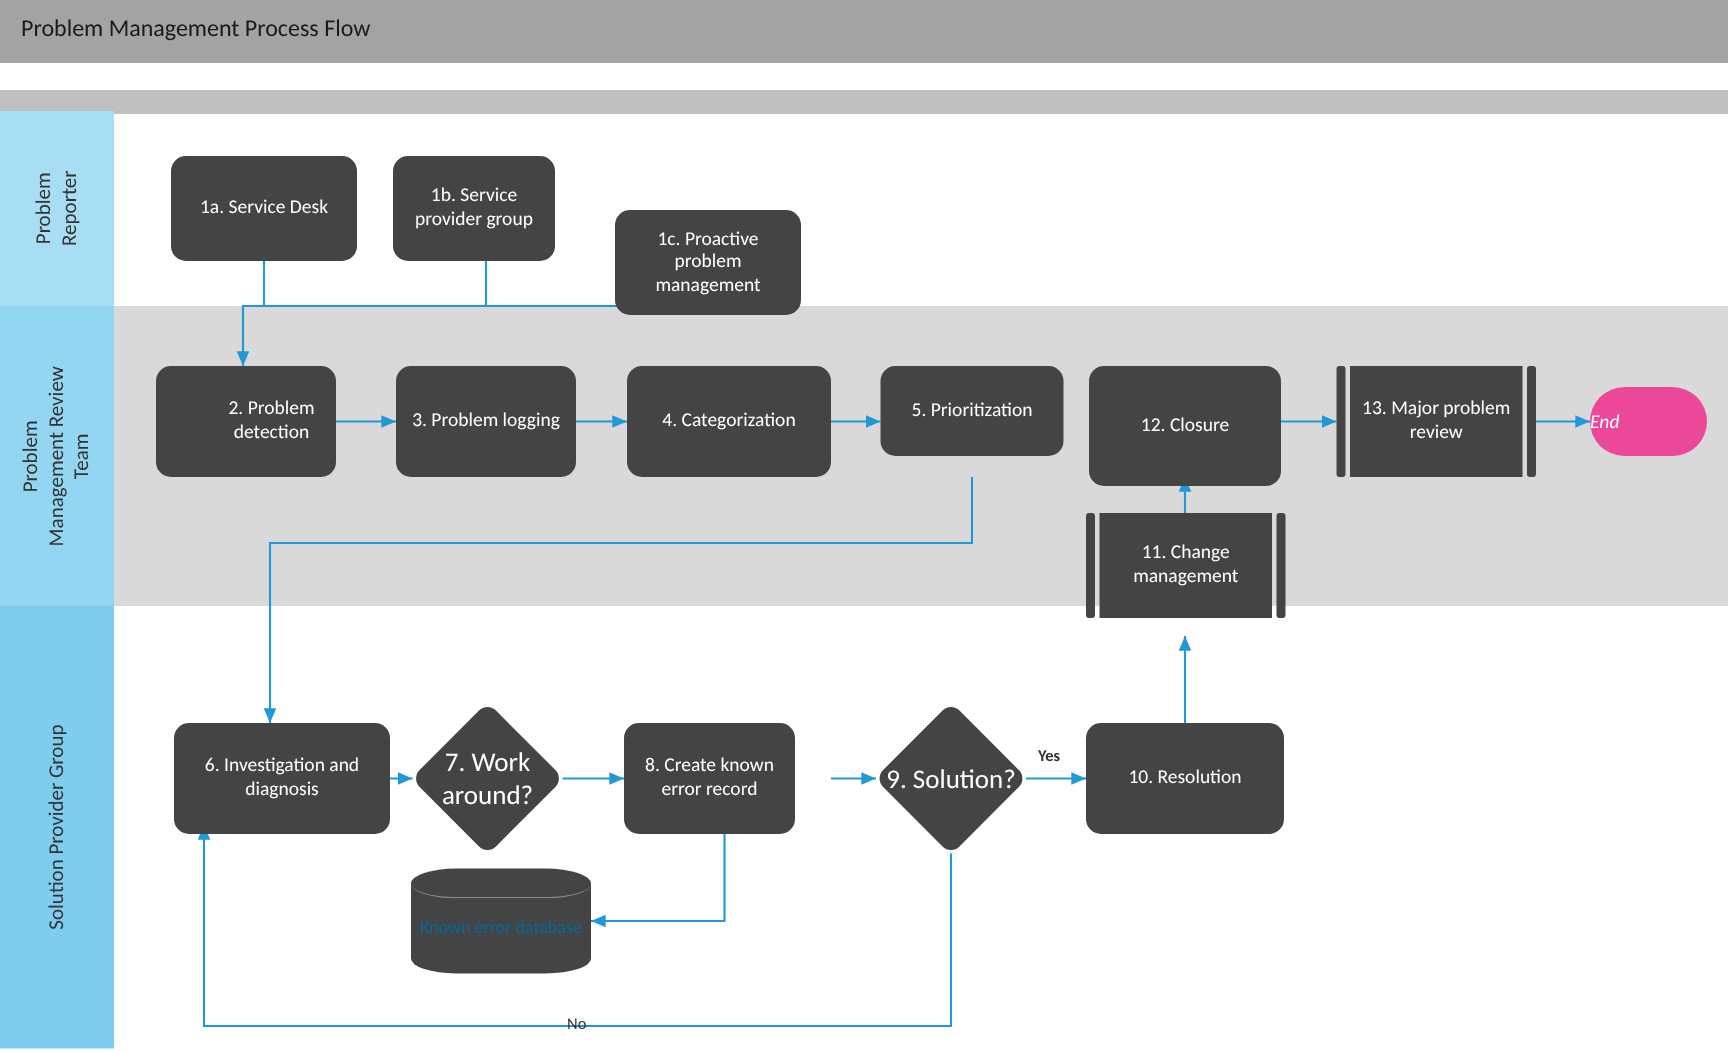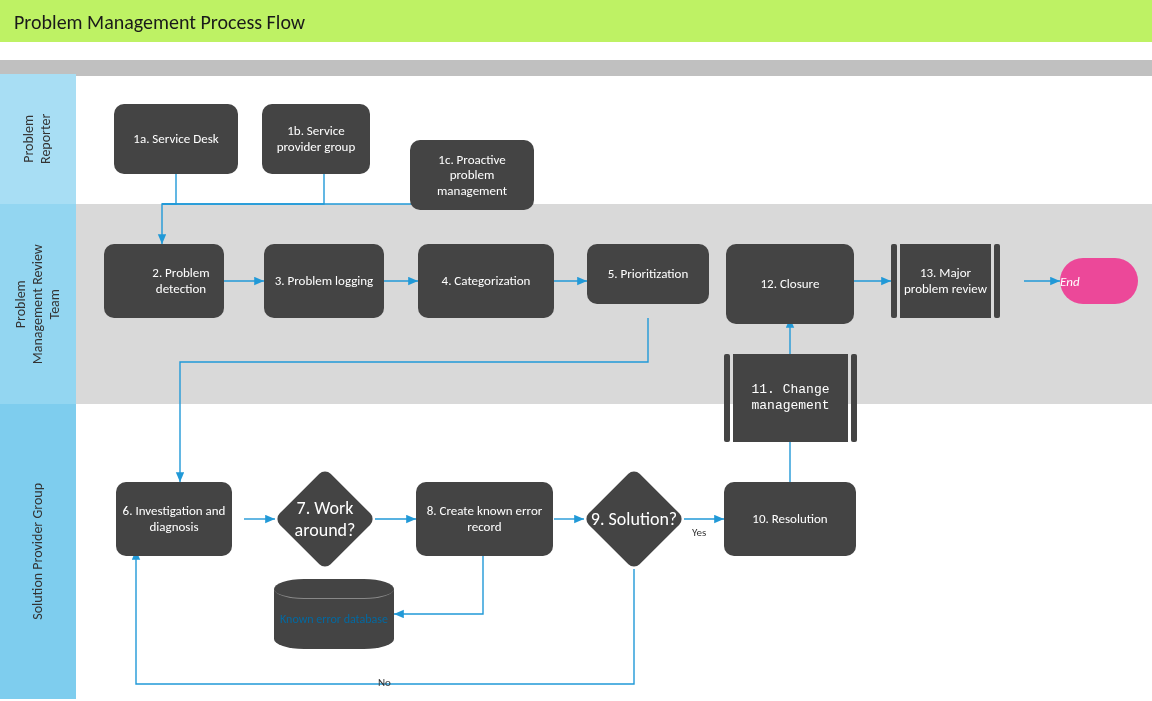--- a/index.html
+++ b/index.html
@@ -5,23 +5,23 @@
   * { box-sizing: border-box; margin: 0; padding: 0; }
   body {
     font-family: "Segoe UI", Calibri, Arial, sans-serif;
     background: #ffffff;
     width: 1152px;
     height: 701px;
     position: relative;
     overflow: hidden;
   }
   .title-bar {
-    background: #bef264;
+    background: #a3a3a3;
     color: #1a1a1a;
-    font-size: 20px;
+    font-size: 16px;
     padding: 10px 14px;
     height: 42px;
     position: absolute;
     top: 0; left: 0; right: 0;
   }
   .spacer-bar {
     position: absolute;
     top: 60px; left: 0; right: 0;
     height: 16px;
     background: #c0c0c0;
@@ -257,65 +257,65 @@
   <div class="node" style="left:342px; top:170px; width:136px; height:74px;">
       <span>4. Categorization</span>
     </div>
   <div class="node" style="left:511px; top:170px; width:122px; height:60px;">
       <span>5. Prioritization</span>
     </div>
   <div class="node" style="left:650px; top:170px; width:128px; height:80px;">
       <span>12. Closure</span>
     </div>
 
-  <div class="subproc" style="left:815px; top:170px; width:109px; height:74px;">
+  <div class="subproc" style="left:815px; top:170px; width:133px; height:74px;">
     <div class="bar"></div>
     <div class="mid">
         <span>13. Major problem review</span>
       </div>
     <div class="bar"></div>
   </div>
 
   <div class="terminator" style="left:984px; top:184px; width:78px; height:46px;">
       <span>End</span>
     </div>
 
-  <div class="subproc" style="left:648px; top:280px; width:133px; height:88px;font-family:Liberation Mono, monospace;">
+  <div class="subproc" style="left:648px; top:268px; width:133px; height:70px;">
     <div class="bar"></div>
     <div class="mid">
         <span>11. Change management</span>
       </div>
     <div class="bar"></div>
   </div>
 
-  <div class="node" style="left:40px; top:408px; width:116px; height:74px;">
+  <div class="node" style="left:40px; top:408px; width:144px; height:74px;">
       <span>6. Investigation and diagnosis</span>
     </div>
 
   <div class="decision" style="left:199px; top:395px;">
     <div class="diamond"></div>
     <div class="label">7. Work around?</div>
   </div>
 
-  <div class="node" style="left:340px; top:408px; width:137px; height:74px;">
+  <div class="node" style="left:340px; top:408px; width:114px; height:74px;">
       <span>8. Create known error record</span>
     </div>
 
   <div class="decision" style="left:508px; top:395px;">
     <div class="diamond"></div>
     <div class="label">9. Solution?</div>
   </div>
 
   <div class="node" style="left:648px; top:408px; width:132px; height:74px;">
       <span>10. Resolution</span>
     </div>
 
   <div class="datastore" style="left:198px; top:505px;">
     <div class="cyl-bottom"></div>
     <div class="cyl-body"></div>
     <div class="cyl-top"></div>
     <div class="label">Known error database</div>
   </div>
 
-  <div class="edge-label" style="left:614px; top:452px;">Yes</div>
+  <div class="edge-label" style="left:614px; top:423px;font-weight:bold;">Yes</div>
   <div class="edge-label" style="left:300px; top:602px;">No</div>
 
 </div>
 
 </body></html>

